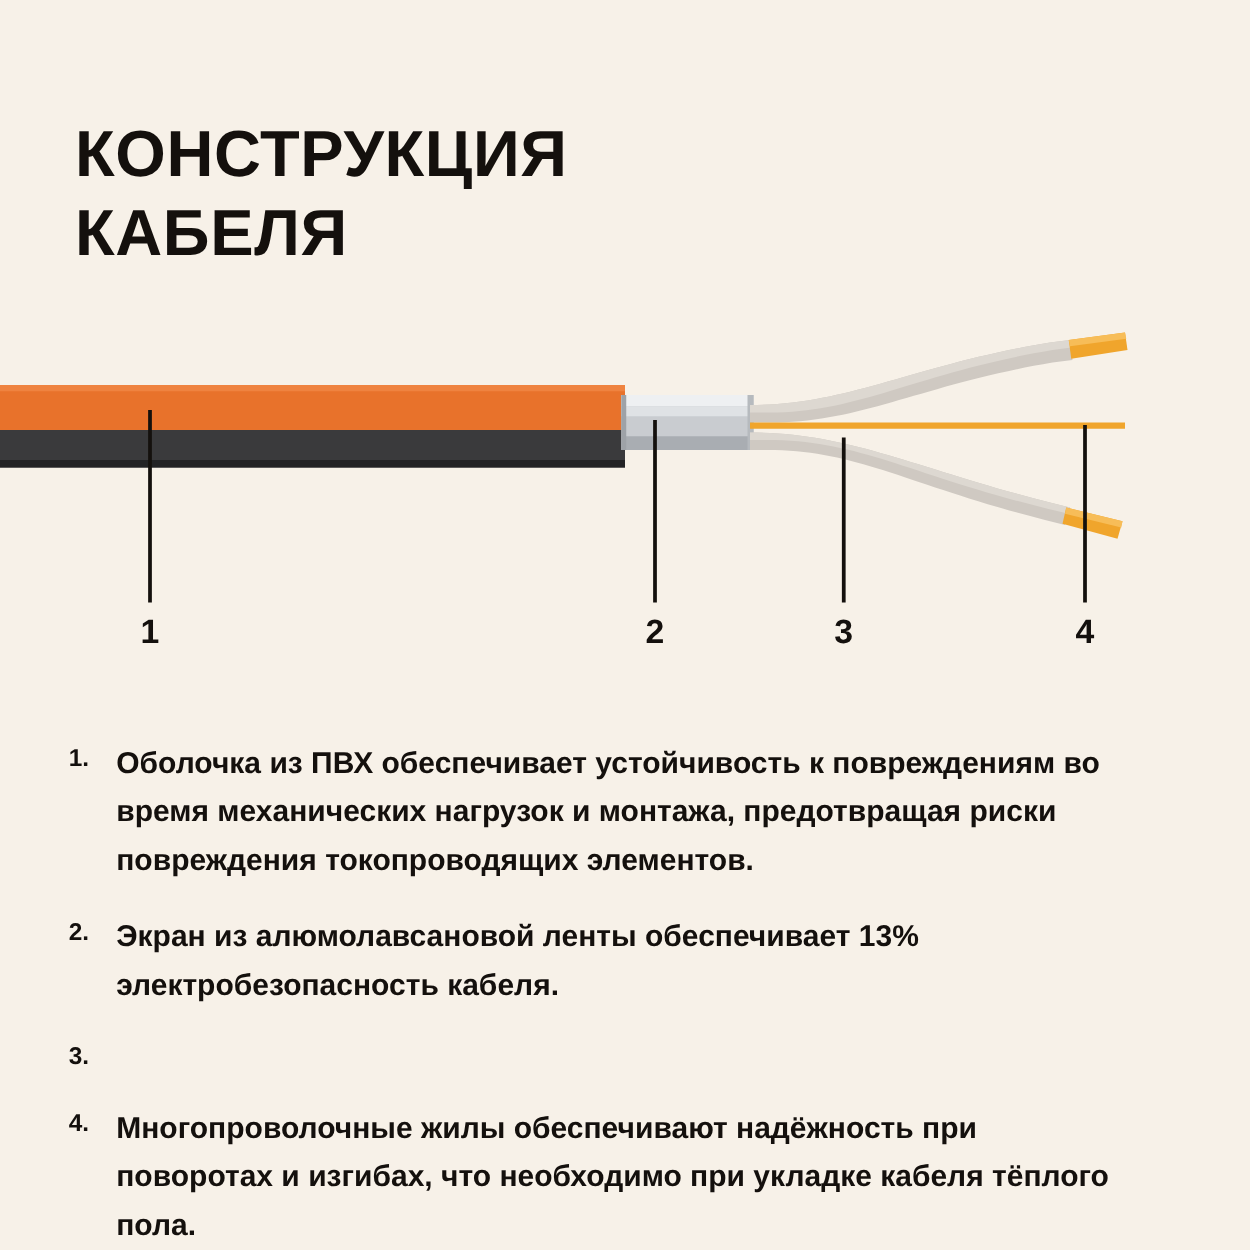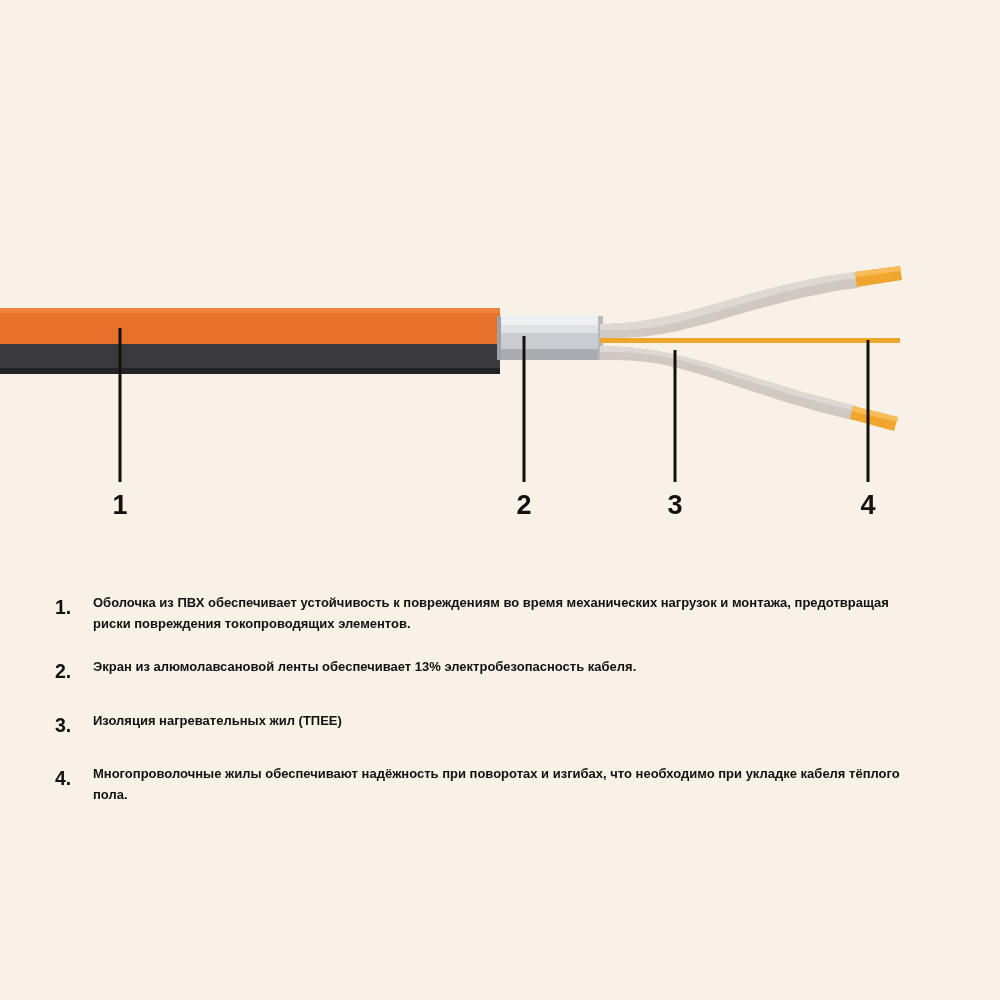--- a/index.html
+++ b/index.html
@@ -73,32 +73,34 @@
   .list-item:last-child { margin-bottom: 0; }
   .marker {
     flex: 0 0 auto;
     width: 38px;
     font-size: 19.5px;
     font-weight: 700;
     line-height: 1.62;
     color: #14100d;
   }
   .item-text {
-    font-size: 13px;
+    font-size: 24px;
     font-weight: 700;
     line-height: 1.62;
     color: #14100d;
     max-width: 820px;
   }
 </style>
 </head>
 <body>
 
 <div class="page">
 
+  <h1 class="title">КОНСТРУКЦИЯ
+КАБЕЛЯ</h1>
 
   <div class="diagram">
     <svg width="1000" height="300" viewBox="0 0 1000 300" xmlns="http://www.w3.org/2000/svg">
 
       <g>
         <rect x="0" y="58" width="500" height="36" fill="#e8722b"></rect>
         <rect x="0" y="58" width="500" height="5" fill="#ef8340"></rect>
 
         <rect x="0" y="94" width="500" height="30" fill="#3a3a3c"></rect>
         <rect x="0" y="118" width="500" height="6" fill="#232325"></rect>
@@ -154,21 +156,20 @@
       <div class="item-text">Оболочка из ПВХ обеспечивает устойчивость к повреждениям во время механических нагрузок и монтажа, предотвращая риски повреждения токопроводящих элементов.</div>
     </div>
 
     <div class="list-item">
       <div class="marker">2.</div>
       <div class="item-text">Экран из алюмолавсановой ленты обеспечивает 13% электробезопасность кабеля.</div>
     </div>
 
     <div class="list-item">
       <div class="marker">3.</div>
-      <div class="item-text">Изоляция нагревательных жил (ТПЕЕ)</div>
     </div>
 
     <div class="list-item">
       <div class="marker">4.</div>
       <div class="item-text">Многопроволочные жилы обеспечивают надёжность при поворотах и изгибах, что необходимо при укладке кабеля тёплого пола.</div>
     </div>
 
   </div>
 
 </div>

